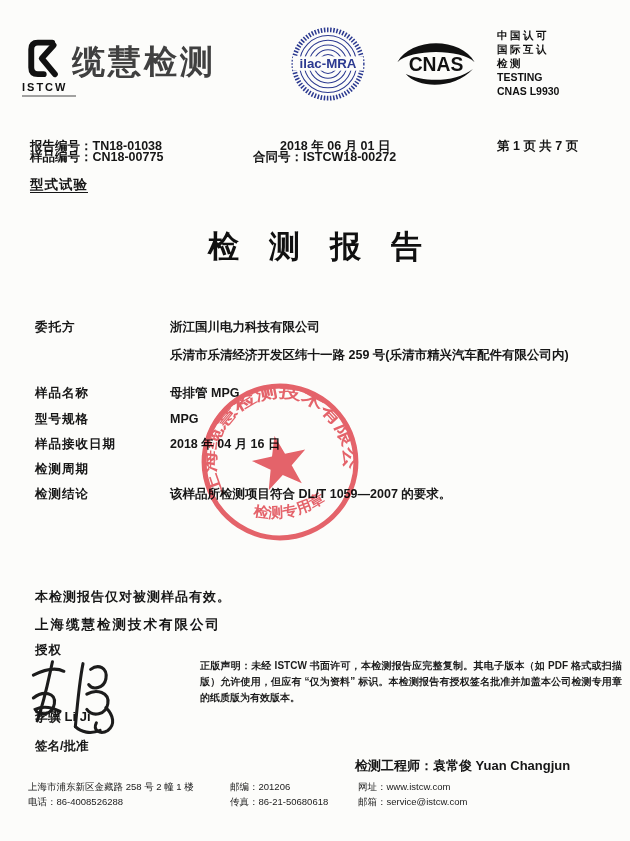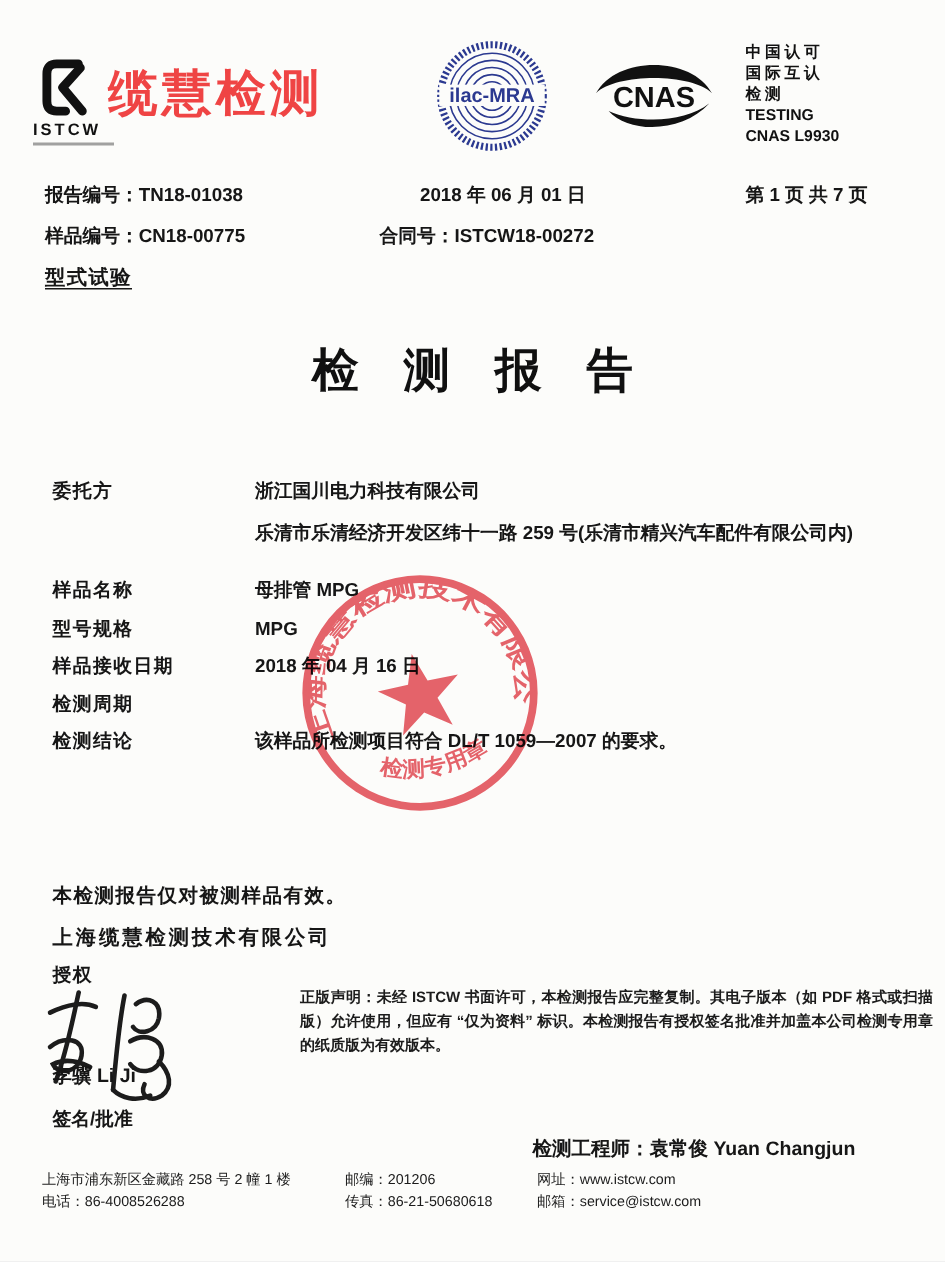--- a/index.html
+++ b/index.html
@@ -6,32 +6,32 @@
   .page{
     position:relative; width:630px; height:841px;
     background:#fcfcfa; color:#161616;
     font-family:"Liberation Sans","DejaVu Sans",sans-serif;
     overflow:hidden; margin:0 auto;
   }
   .abs{position:absolute;}
   .b{font-weight:700;}
 
   
-  .brand-cn{left:72px; top:40px; font-size:33px; font-weight:900; letter-spacing:3px; color:#ef4444;}
+  .brand-cn{left:72px; top:40px; font-size:33px; font-weight:900; letter-spacing:3px; color:#404040;}
   .istcw-glyph{left:26px; top:36px;}
   .istcw-word{left:22px; top:81px; font-size:11px; font-weight:900; letter-spacing:2px; color:#111;}
   .istcw-smudge{left:22px; top:95px; width:54px; height:2px; background:#555; opacity:.55;}
   .ilac-box{left:290px; top:26px;}
   .cnas-box{left:394px; top:36px;}
   .accred{left:497px; top:28px; font-size:10.5px; font-weight:800; line-height:14px; color:#111;}
   .accred .cnl{letter-spacing:2.5px;}
 
   
   .meta{font-size:12.5px;}
-  .meta-r1{top:122px;} .meta-r2{top:149px;}
+  .meta-r1{top:138px;} .meta-r2{top:149px;}
   .underline{text-decoration:underline; text-underline-offset:3px;}
 
   
   .doc-title{left:0; top:226px; width:630px; text-align:center;
     font-size:31px; font-weight:800; letter-spacing:30px; text-indent:30px; color:#101010;}
 
   
   .frow{left:35px; width:580px; display:flex; font-size:12.5px; font-weight:700; line-height:19px;}
   .frow .lbl{width:135px; flex:0 0 135px; letter-spacing:1px;}
   .frow .val{flex:1;}

